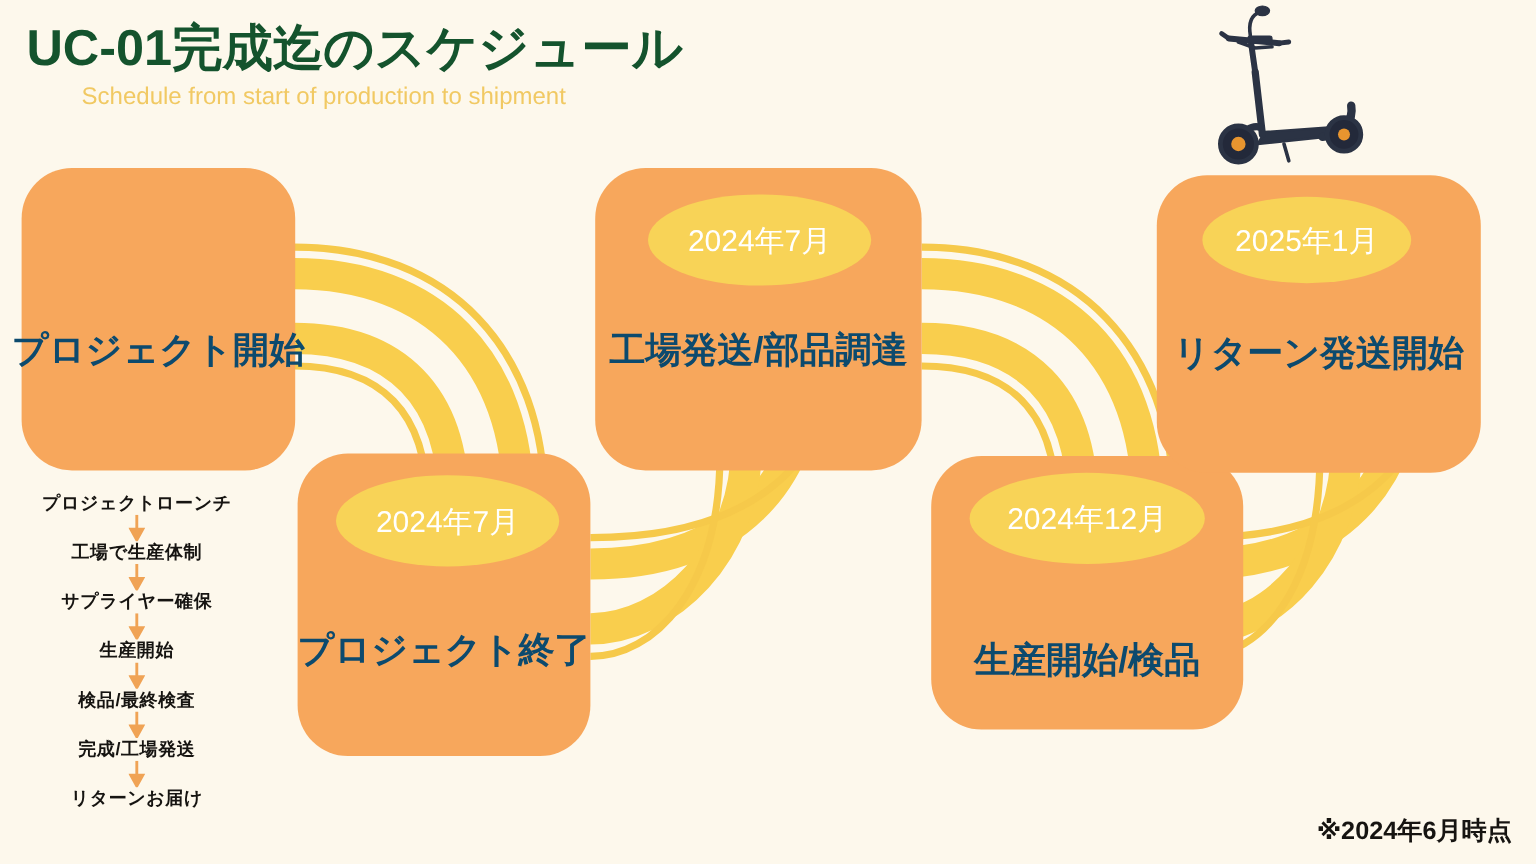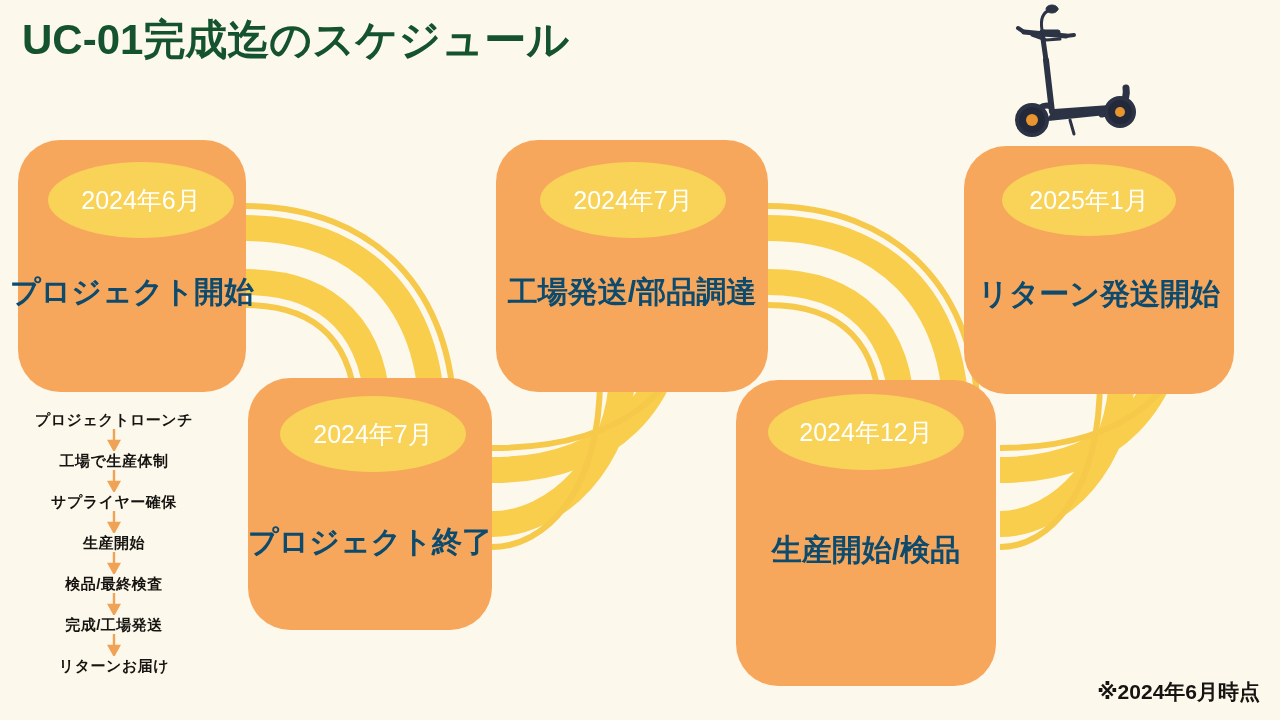--- a/index.html
+++ b/index.html
@@ -113,20 +113,21 @@
         <path d="M1000,524 C1060,524 1122,460 1122,372 L1122,170" stroke-width="26"></path>
       </g>
       <g stroke="#F6C94A">
         <path d="M1000,448 C1122,448 1198,392 1198,280 L1198,170" stroke-width="6"></path>
         <path d="M1000,547 C1050,547 1100,492 1100,378 L1100,170" stroke-width="6"></path>
       </g>
     </g>
   </svg>
 
   <div class="title">UC-01完成迄のスケジュール</div>
+  <div class="subtitle">Schedule from start of production to shipment</div>
 
   <svg id="scooter" viewBox="0 0 160 140" xmlns="http://www.w3.org/2000/svg">
     <g stroke="#2B3344" fill="none" stroke-linecap="round" stroke-linejoin="round">
 
       <path d="M46,118 L104,112 L108,104 L52,108 Z" fill="#2B3344" stroke-width="2"></path>
 
       <path d="M50,110 L44,58" stroke-width="6"></path>
       <path d="M44,58 L40,30" stroke-width="5"></path>
 
       <path d="M22,30 L64,34" stroke-width="5"></path>
@@ -146,41 +147,38 @@
       <path d="M68,118 L72,132" stroke-width="3"></path>
 
       <circle cx="30" cy="118" r="15" fill="#23293a" stroke="#2B3344" stroke-width="4"></circle>
       <circle cx="30" cy="118" r="6" fill="#E8952F" stroke="none"></circle>
       <circle cx="118" cy="110" r="14" fill="#23293a" stroke="#2B3344" stroke-width="4"></circle>
       <circle cx="118" cy="110" r="5" fill="#E8952F" stroke="none"></circle>
     </g>
   </svg>
 
   <div class="card" style="left:18px;top:140px;width:228px;height:252px;">
-    <div class="badge" style="left:30px;top:22px;width:186px;height:76px;">
-      <span>2024年6月</span>
-    </div>
     <div class="card-label" style="top:132px;">プロジェクト開始</div>
   </div>
 
   <div class="card" style="left:248px;top:378px;width:244px;height:252px;">
     <div class="badge" style="left:32px;top:18px;width:186px;height:76px;">
       <span>2024年7月</span>
     </div>
     <div class="card-label" style="top:144px;">プロジェクト終了</div>
   </div>
 
   <div class="card" style="left:496px;top:140px;width:272px;height:252px;">
     <div class="badge" style="left:44px;top:22px;width:186px;height:76px;">
       <span>2024年7月</span>
     </div>
 
   </div>
 
-  <div class="card" style="left:736px;top:380px;width:260px;height:306px;">
+  <div class="card" style="left:776px;top:380px;width:260px;height:228px;">
     <div class="badge" style="left:32px;top:14px;width:196px;height:76px;">
       <span>2024年12月</span>
     </div>
     <div class="card-label" style="top:150px;">生産開始/検品</div>
   </div>
 
   <div class="card" style="left:964px;top:146px;width:270px;height:248px;">
     <div class="badge" style="left:38px;top:18px;width:174px;height:72px;">
       <span>2025年1月</span>
     </div>

